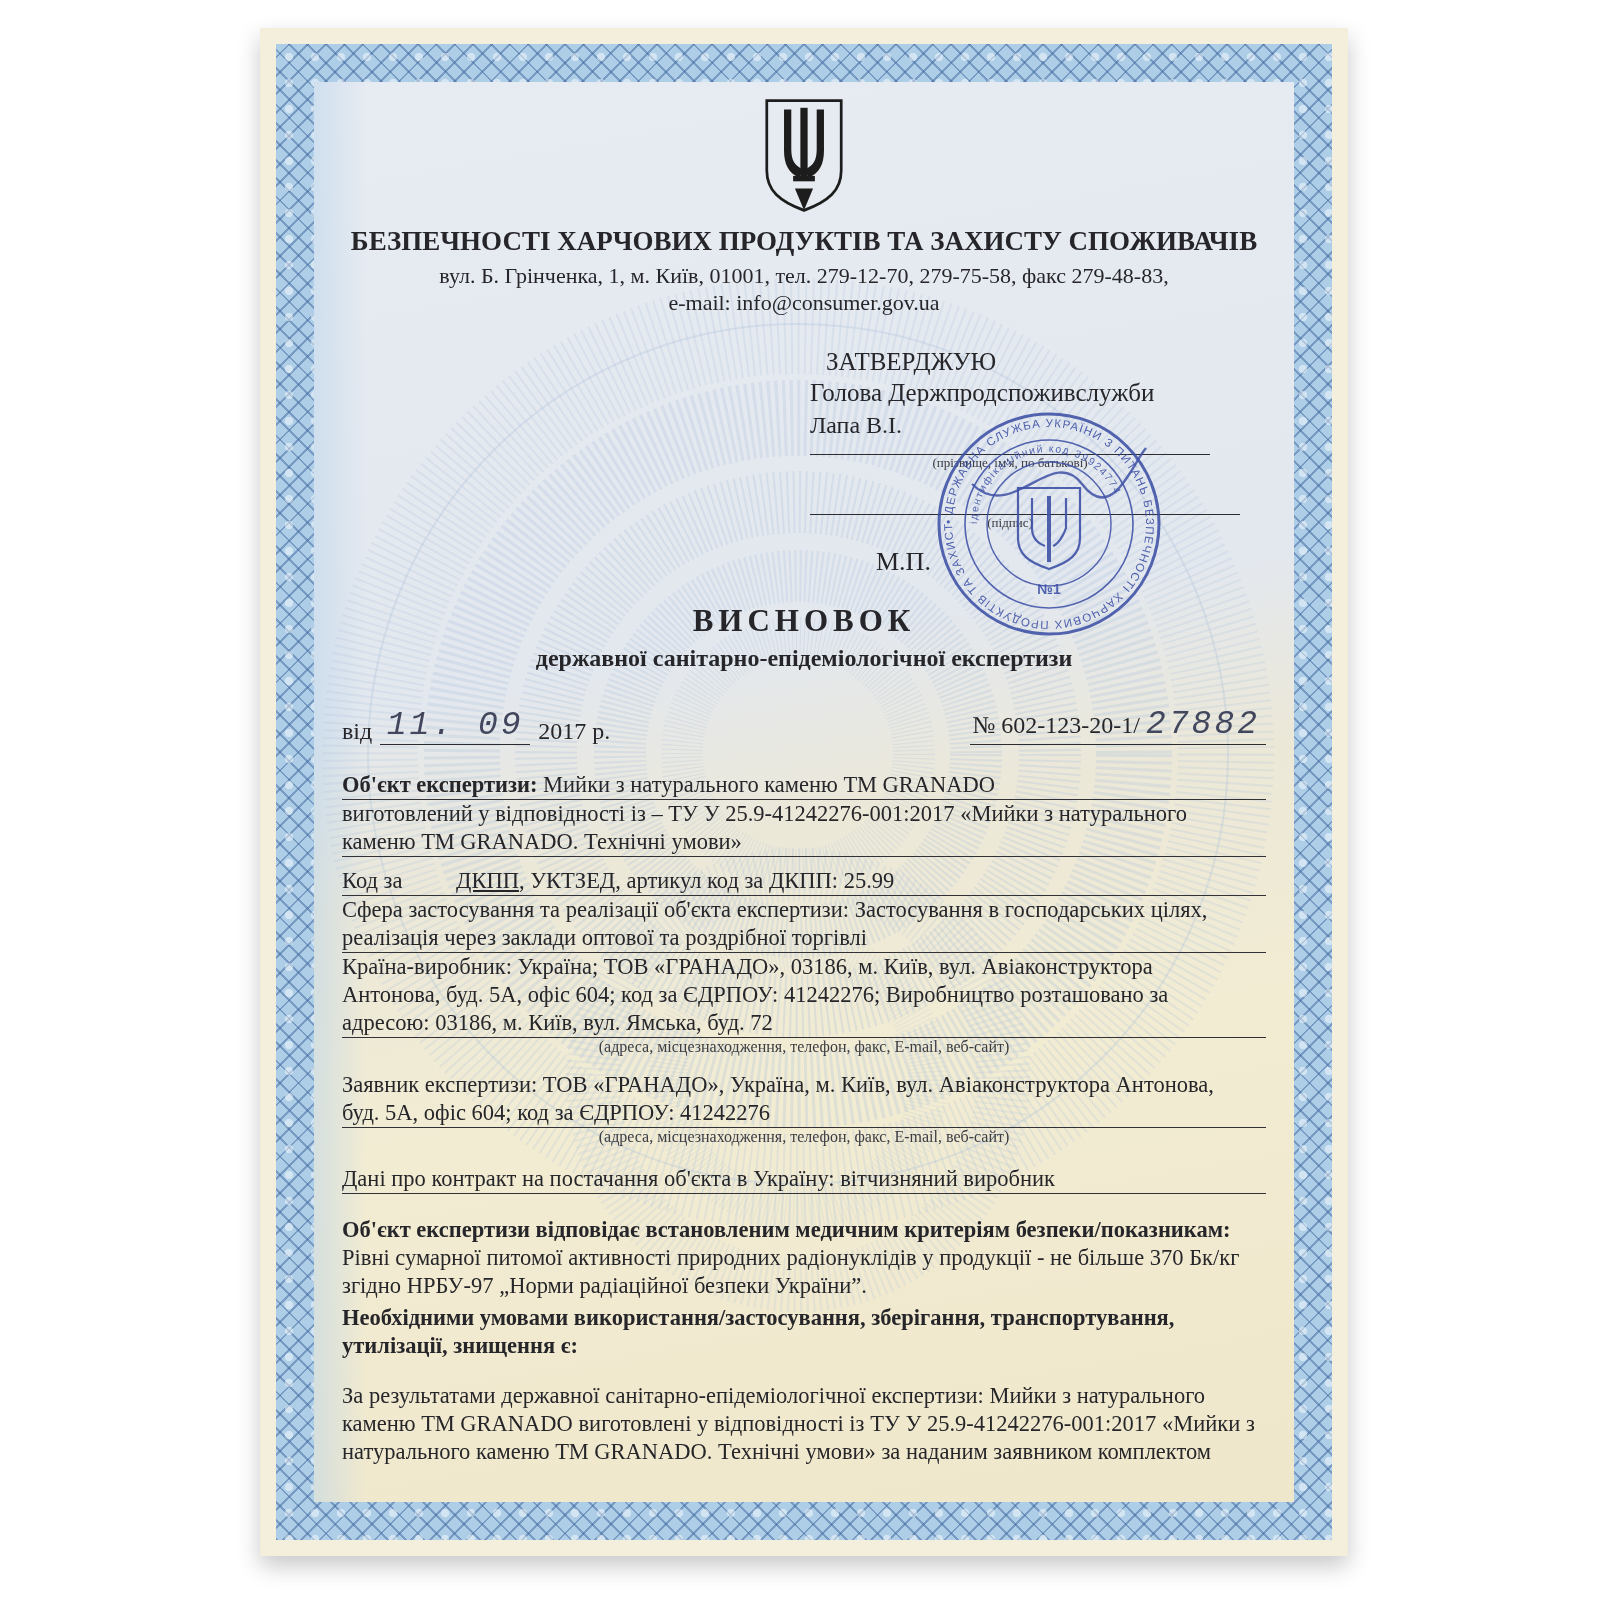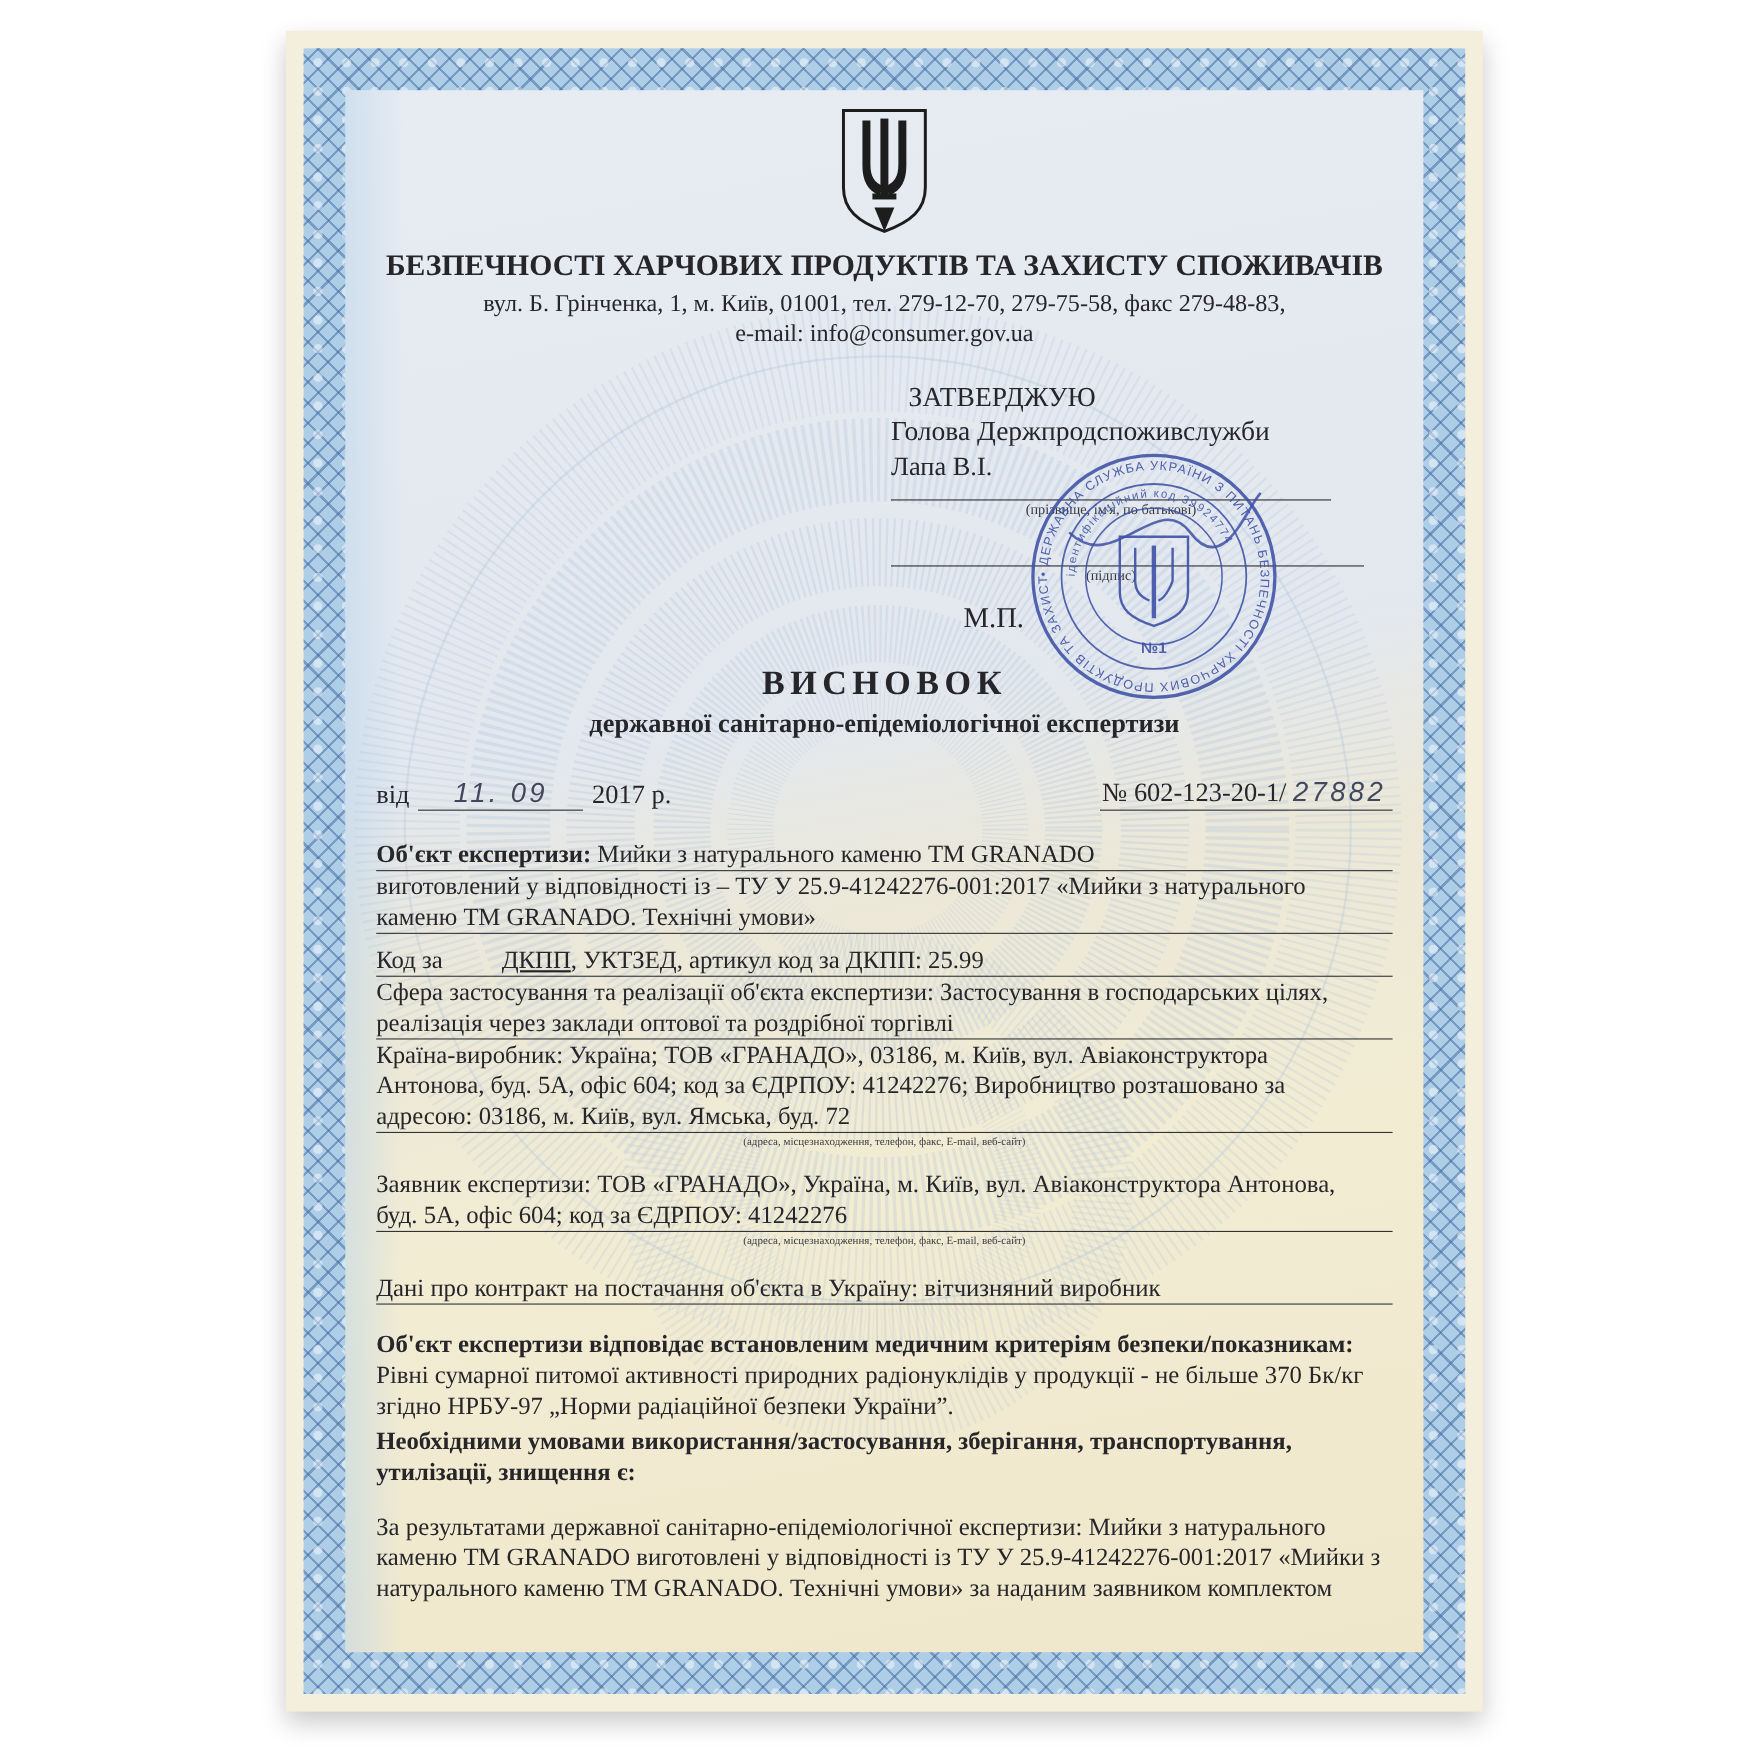--- a/index.html
+++ b/index.html
@@ -32,29 +32,29 @@
   .hint{font-size:13px;color:#3a3a40;text-align:center;width:400px;line-height:15px;}
   .sig-line{width:430px;height:44px;border-bottom:1.6px solid #2c2c30;}
   .mp{font-size:26px;margin:16px 0 0 66px;}
   .stamp{position:absolute;left:618px;top:322px;width:234px;height:240px;z-index:5;}
   .title{font-weight:bold;font-size:31px;letter-spacing:5px;text-align:center;margin-top:26px;}
   .subtitle{font-weight:bold;font-size:24px;text-align:center;margin-top:6px;}
   .daterow{display:flex;justify-content:space-between;align-items:flex-end;
            margin-top:34px;font-size:24px;}
   .dleft{display:flex;align-items:flex-end;gap:8px;}
   .dline{display:inline-block;min-width:150px;border-bottom:1.6px solid #2c2c30;text-align:center;}
-  .hand{font-family:Liberation Sans, sans-serif;font-style:italic;color:#42475e;
-        font-size:25px;letter-spacing:3px;}
+  .hand{font-family:Liberation Mono, monospace;font-style:italic;color:#42475e;
+        font-size:33px;letter-spacing:3px;}
   .dright{border-bottom:1.6px solid #2c2c30;padding:0 6px 1px 2px;}
   #rows{margin-top:26px;font-size:22.5px;line-height:28px;}
   .doc-line{white-space:nowrap;}
   .doc-line b{font-weight:bold;}
   .u{border-bottom:1.6px solid #323236;}
   .iu{text-decoration:underline;margin-left:48px;}
-  .small-note{font-size:10px;line-height:17px;color:#3c3c42;text-align:center;}
+  .small-note{font-size:16px;line-height:17px;color:#3c3c42;text-align:center;}
   .gap{width:100%;}
 </style>
 </head>
 <body>
 
 <div class="photo">
   <div class="band"></div>
   <div class="paper">
 
     <svg class="rosette" width="980" height="1420" viewBox="0 0 980 1420">

